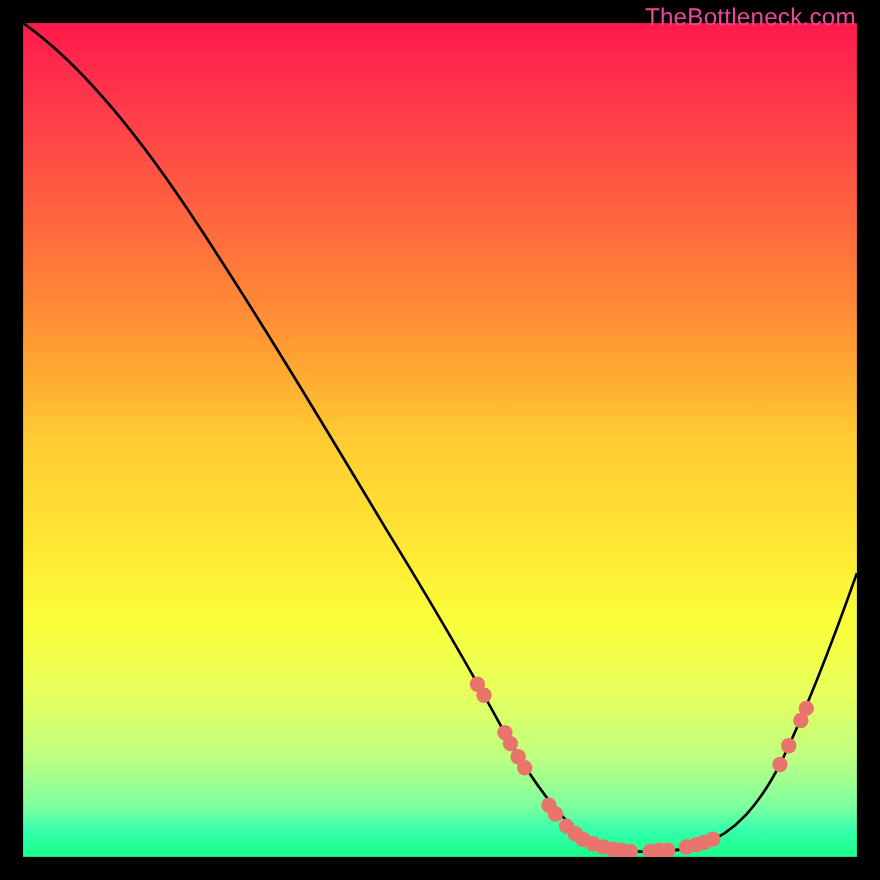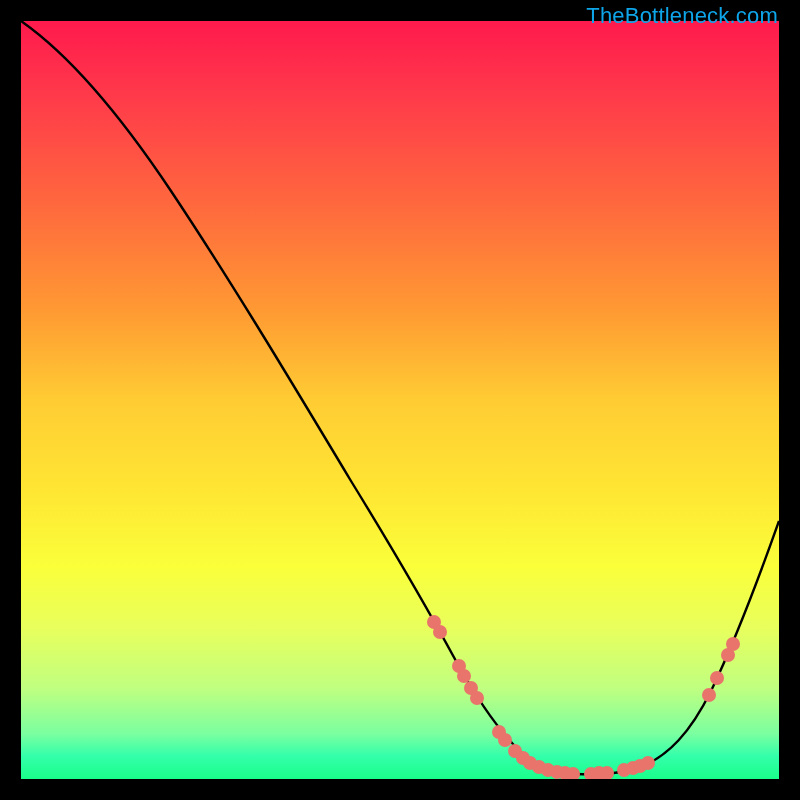--- a/index.html
+++ b/index.html
@@ -35,21 +35,21 @@
       #c0ff80 88%,
       #7bffa0 94%,
       #33ffaa 97%,
       #1aff8a 100%
     );
   }
   .watermark {
     position: absolute;
     top: 3px;
     right: 22px;
-    color: #0ea5e9;
+    color: #ec4899;
     font-size: 22px;
     font-weight: 500;
     letter-spacing: 0.2px;
     z-index: 10;
   }
   svg.curve {
     position: absolute;
     left: 0;
     top: 0;
     width: 758px;

